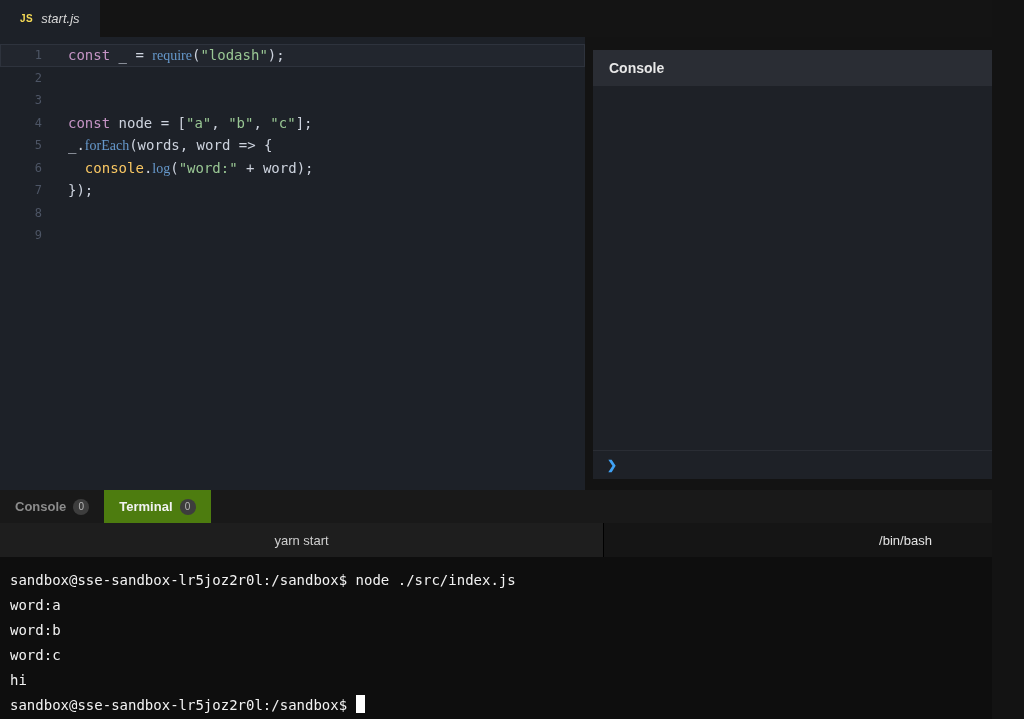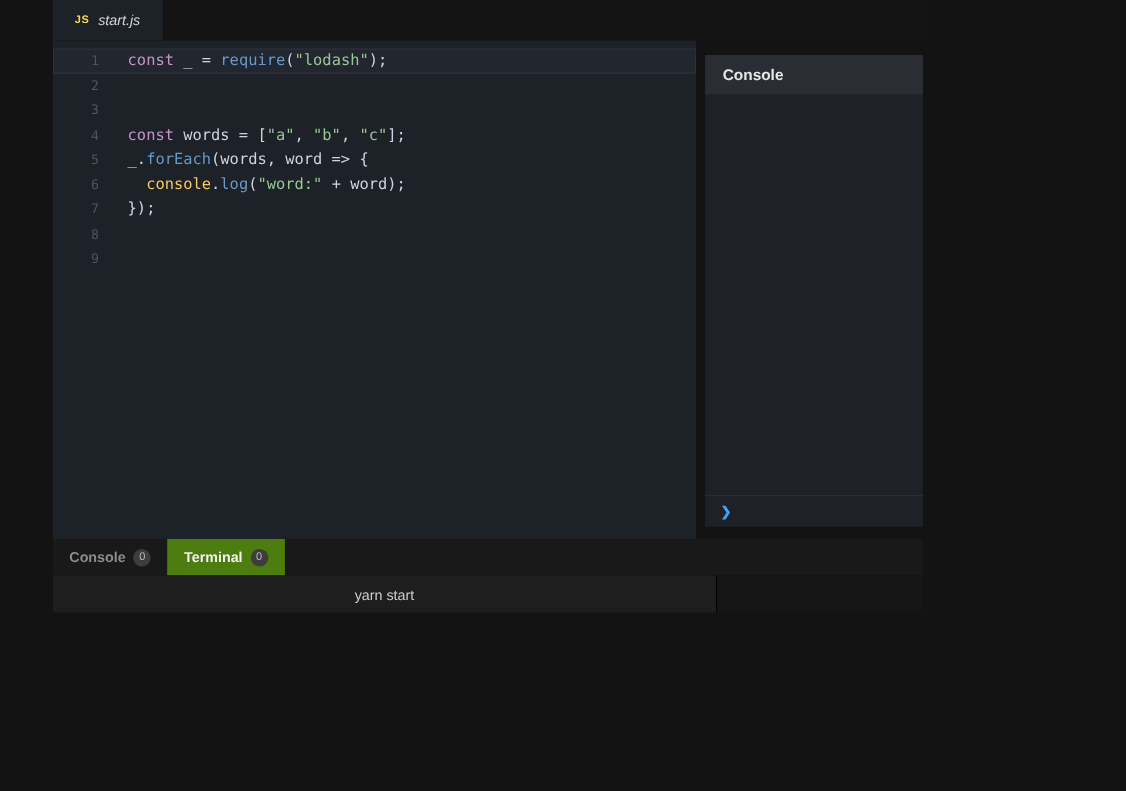--- a/index.html
+++ b/index.html
@@ -1,19 +1,19 @@
 <!DOCTYPE html>
 <html style="--keyword: #C594C5; --function: #6699CC; --string: #99C794; --object: #FAC863; --plain: #CDD3DE; --line_number: #4D5565; --console_prompt: #40A2F5; --js_icon: #F5DA55; --cursor: #FFFFFF;"><head>
 <meta charset="utf-8">
 <style>
   * { margin:0; padding:0; box-sizing:border-box; }
   html,body { background:#131313; }
   .app {
-    position:relative; width:839px; height:719px; overflow:hidden;
-    font-family:"Liberation Sans", sans-serif; background:#131313;padding-left:48px;
+    position:relative; width:992px; height:719px; overflow:hidden;
+    font-family:"Liberation Sans", sans-serif; background:#131313;
   }
 
   
   .tabbar { height:37px; background:#141414; display:flex; align-items:stretch; }
   .tab {
     display:flex; align-items:center; gap:8px; padding:0 20px;
     background:#1d2128; cursor:pointer;
   }
   .js-icon { color:var(--js_icon); font-size:10px; font-weight:bold; letter-spacing:.5px; }
   .tab-label { color:#d8d8d8; font-size:13px; font-style:italic; }
@@ -25,21 +25,21 @@
     font-family:"DejaVu Sans Mono", monospace; font-size:14px; overflow:hidden;
   }
   .code-line { display:flex; line-height:22.5px; height:22.5px; }
   .code-line.current { background:#22262e; box-shadow:inset 0 0 0 1px #2e333d; }
   .line-num {
     width:42px; flex:0 0 42px; text-align:right; color:var(--line_number);
     font-size:12px; user-select:none;
   }
   .line-code { white-space:pre; margin-left:26px; color:var(--plain); }
   .tok-kw { color:var(--keyword);text-align:center; }
-  .tok-fn { color:var(--function); }
+  .tok-fn { color:var(--function);font-family:Liberation Serif, serif; }
   .tok-str { color:var(--string); }
   .tok-obj { color:var(--object); }
   .tok-pl { color:var(--plain); }
 
   .pane-gap { width:8px; background:#131313; }
 
   .console-pane {
     flex:1; margin-top:13px; margin-bottom:11px;
     display:flex; flex-direction:column; background:#1e2127; overflow:hidden;
   }
@@ -110,21 +110,21 @@
           </div>
           <div class="code-line">
             <span class="line-num">2</span>
           </div>
           <div class="code-line">
             <span class="line-num">3</span>
             <span class="line-code"></span>
           </div>
           <div class="code-line">
             <span class="line-num">4</span>
-            <span class="line-code"><span class="tok-kw">const</span><span class="tok-pl"> words = [</span><span class="tok-str">"a"</span><span class="tok-pl">, </span><span class="tok-str">"b"</span><span class="tok-pl">, </span><span class="tok-str">"c"</span><span class="tok-pl">];</span></span>
+            <span class="line-code"><span class="tok-kw">const</span><span class="tok-pl"> node = [</span><span class="tok-str">"a"</span><span class="tok-pl">, </span><span class="tok-str">"b"</span><span class="tok-pl">, </span><span class="tok-str">"c"</span><span class="tok-pl">];</span></span>
           </div>
           <div class="code-line">
             <span class="line-num">5</span>
             <span class="line-code"><span class="tok-pl">_.</span><span class="tok-fn">forEach</span><span class="tok-pl">(words, word =&gt; {</span></span>
           </div>
           <div class="code-line">
             <span class="line-num">6</span>
             <span class="line-code"><span class="tok-pl">  </span><span class="tok-obj">console</span><span class="tok-pl">.</span><span class="tok-fn">log</span><span class="tok-pl">(</span><span class="tok-str">"word:"</span><span class="tok-pl"> + word);</span></span>
           </div>
           <div class="code-line">
@@ -161,14 +161,24 @@
         <span class="dt-label">Terminal</span>
         <span class="dt-badge">0</span>
       </div>
     </div>
 
   <div class="shell-tabs" id="shell-tabs">
       <div class="shell-tab inactive">yarn start</div>
       <div class="shell-tab active">/bin/bash</div>
     </div>
 
+  <div class="terminal">
+    <div id="terminal-lines">
+        <div class="term-line">sandbox@sse-sandbox-lr5joz2r0l:/sandbox$ node ./src/index.js</div>
+        <div class="term-line">word:a</div>
+        <div class="term-line">word:b</div>
+        <div class="term-line">word:c</div>
+        <div class="term-line">hi</div>
+      </div>
+    <div class="term-line"><span>sandbox@sse-sandbox-lr5joz2r0l:/sandbox$</span><span class="cursor"></span></div>
+  </div>
 
 </div>
 
 </body></html>

